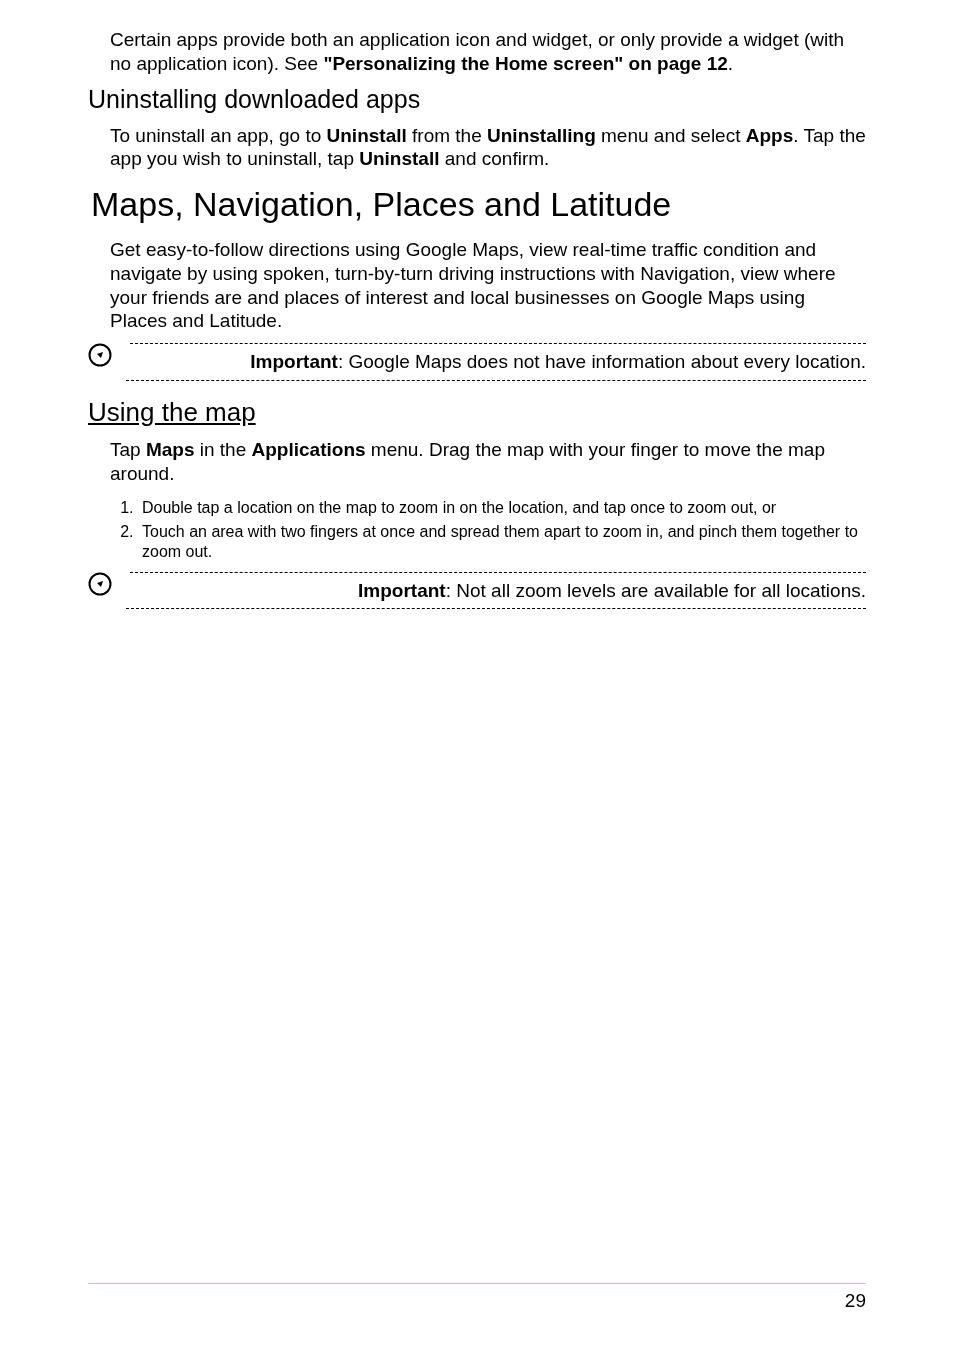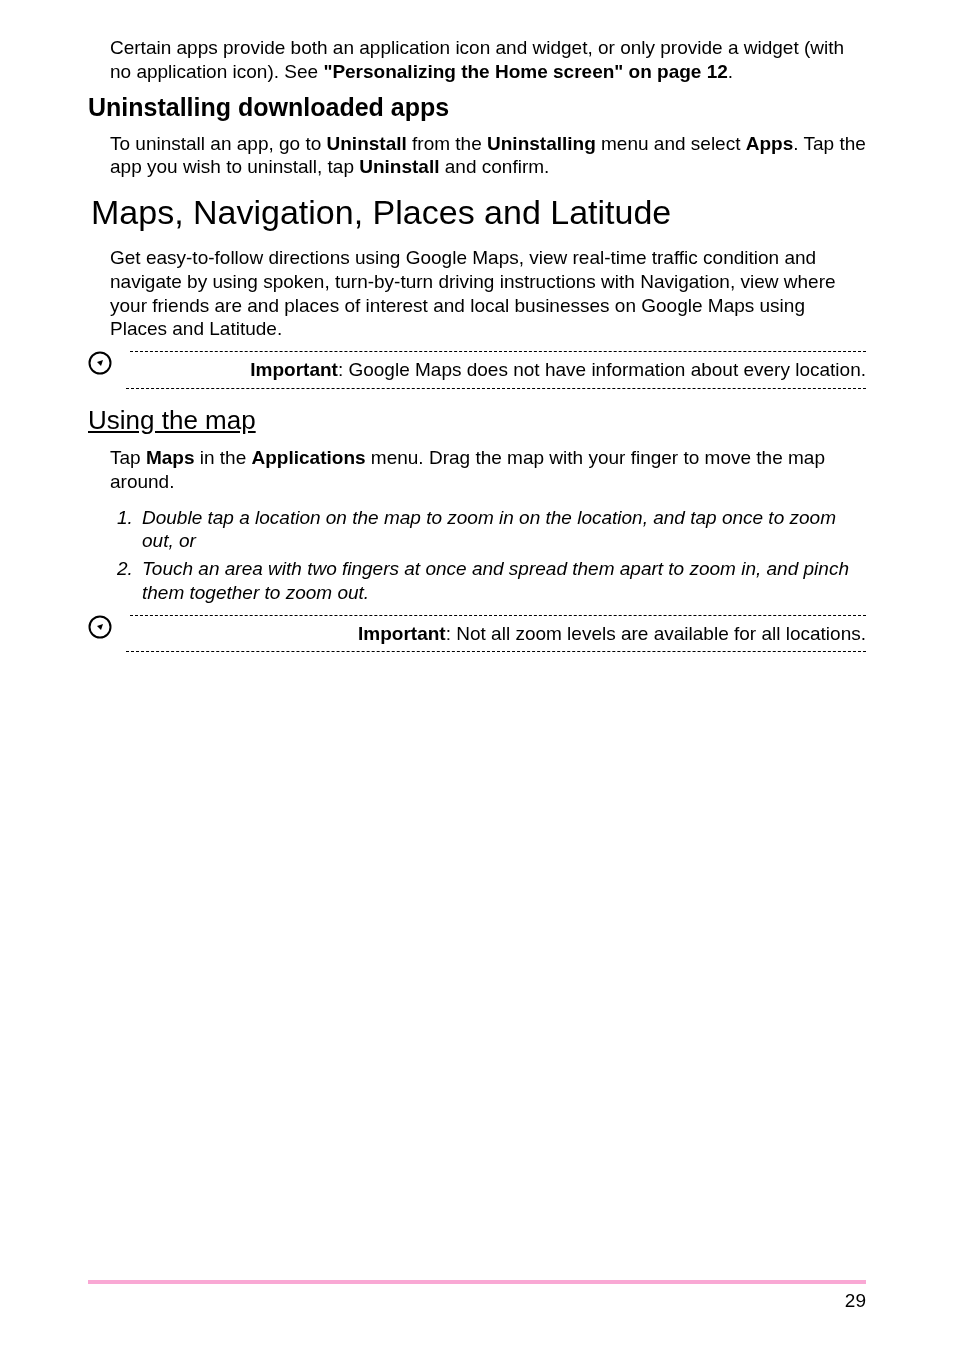--- a/index.html
+++ b/index.html
@@ -6,36 +6,36 @@
   html, body {
     margin: 0;
     padding: 0;
     width: 954px;
     height: 1352px;
     background: #fff;
     font-family: Arial, Helvetica, sans-serif;
     color: #000;
   }
   .page {
-    padding: 36px 88px 40px 88px;
+    padding: 28px 88px 40px 88px;
     position: relative;
     height: 100%;
   }
   .body-text {
     font-size: 19px;
     line-height: 1.25;
     margin: 0 0 8px 0;
     padding-left: 22px;
   }
   .bold { font-weight: 700; }
   .h3 {
     font-size: 25px;
     line-height: 1.2;
     margin: 4px 0 10px 0;
-    font-weight: 700;
+    font-weight: 400;
   }
   .h1 {
     font-size: 34px;
     line-height: 1.15;
     margin: 14px 0 14px 3px;
     font-weight: 400;
   }
   .h2 {
     font-size: 26px;
     line-height: 1.2;
@@ -65,36 +65,35 @@
     margin-top: 6px;
     margin-bottom: 2px;
     margin-left: 0px;
   }
   .note-text {
     font-size: 19px;
     line-height: 1.25;
     padding-top: 6px;
   }
   ol.instr {
-    font-size: 19px;
+    font-size: 16px;
     line-height: 1.25;
     margin: 12px 0 8px 0;
     padding-left: 50px;
-    font-style: italic;
   }
   ol.instr li {
     padding-left: 4px;
     margin-bottom: 4px;
   }
   .footer {
     position: absolute;
     bottom: 40px;
     left: 88px;
     right: 88px;
-    border-top: 4px solid #f9a8d4;
+    border-top: 1px solid #f9a8d4;
     text-align: right;
     padding-top: 6px;
     font-size: 19px;
   }
 </style>
 </head>
 <body>
 
 <div class="page">
 

